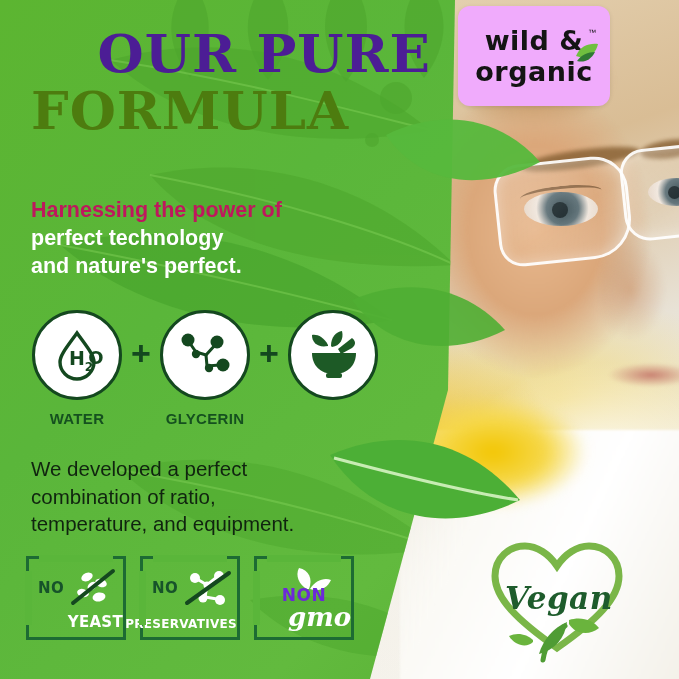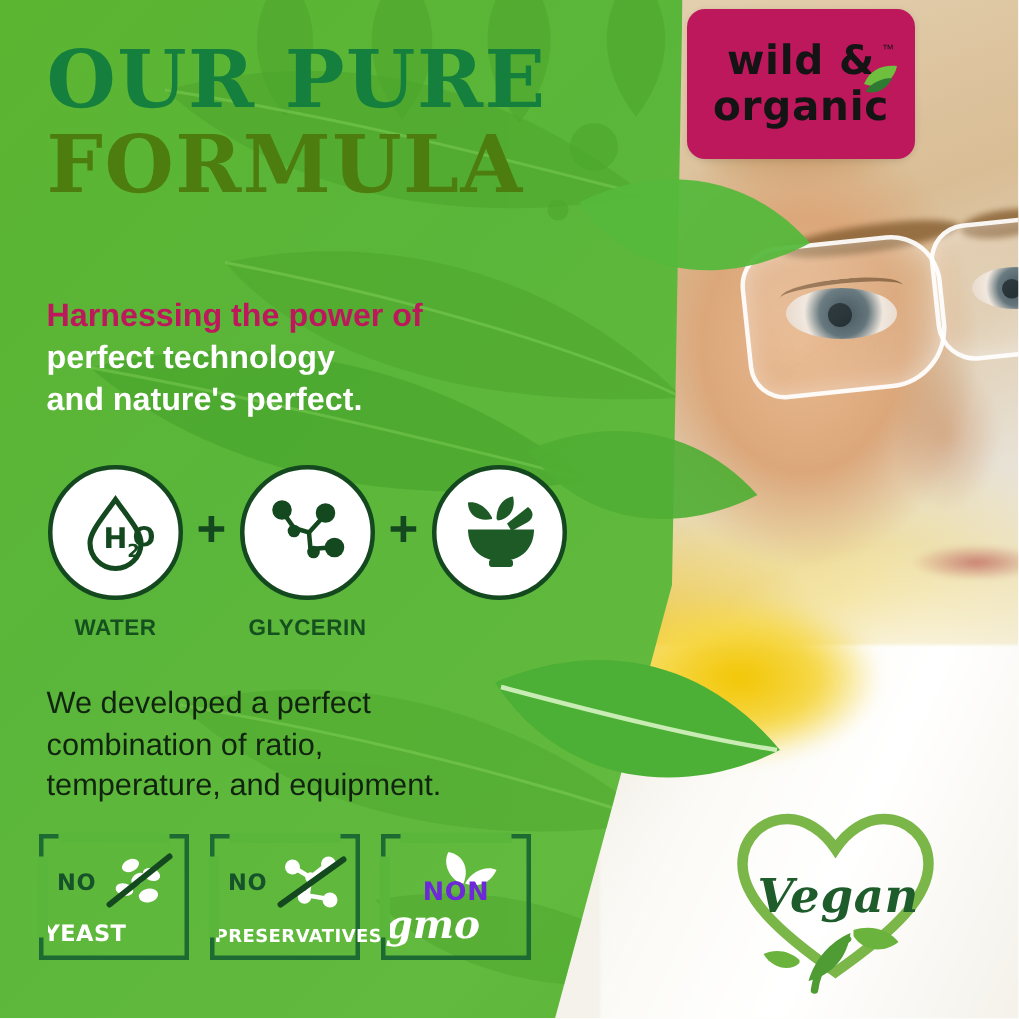--- a/index.html
+++ b/index.html
@@ -151,21 +151,21 @@
   .bg-leaves svg { position: absolute; inset: 0; }
 
   
   .edge-leaves { position: absolute; inset: 0; }
 
   
   .logo-card {
     position: absolute;
     left: 458px; top: 6px;
     width: 152px; height: 100px;
-    background: #be185d;
+    background: #f0abfc;
     border-radius: 12px;
     box-shadow: 0 1px 4px rgba(0,0,0,.10);
     display: flex;
     flex-direction: column;
     align-items: center;
     justify-content: center;
   }
   .logo-line {
     position: relative;
     font-family: "DejaVu Sans", sans-serif;
@@ -189,22 +189,23 @@
   .headline {
     position: absolute;
     left: 31px; top: 28px;
     width: 400px;
   }
   .h-line1 {
     font-family: "DejaVu Serif", serif;
     font-weight: 700;
     font-size: 53px;
     line-height: .98;
-    color: #15803d;
+    color: #4c1d95;
     letter-spacing: 1px;
+    text-align: right;
   }
   .h-line2 {
     font-family: "DejaVu Serif", serif;
     font-weight: 700;
     font-size: 53px;
     line-height: 1;
     color: #4d7c0f;
     letter-spacing: 1px;
     margin-top: 4px;
   }
@@ -281,21 +282,21 @@
     display: flex;
     gap: 14px;
   }
   .badge {
     position: relative;
     width: 100px; height: 84px;
     border: 3px solid #1d6b33;
     box-sizing: border-box;
     display: flex;
     flex-direction: column;
-    align-items: flex-start;
+    align-items: flex-end;
     justify-content: flex-end;
     padding-bottom: 7px;
   }
   .badge::before,
   .badge::after {
     content: "";
     position: absolute;
     background: #5ab63a;
   }
   .badge::before { left: 10px; right: 10px; top: -4px; height: 7px; }

